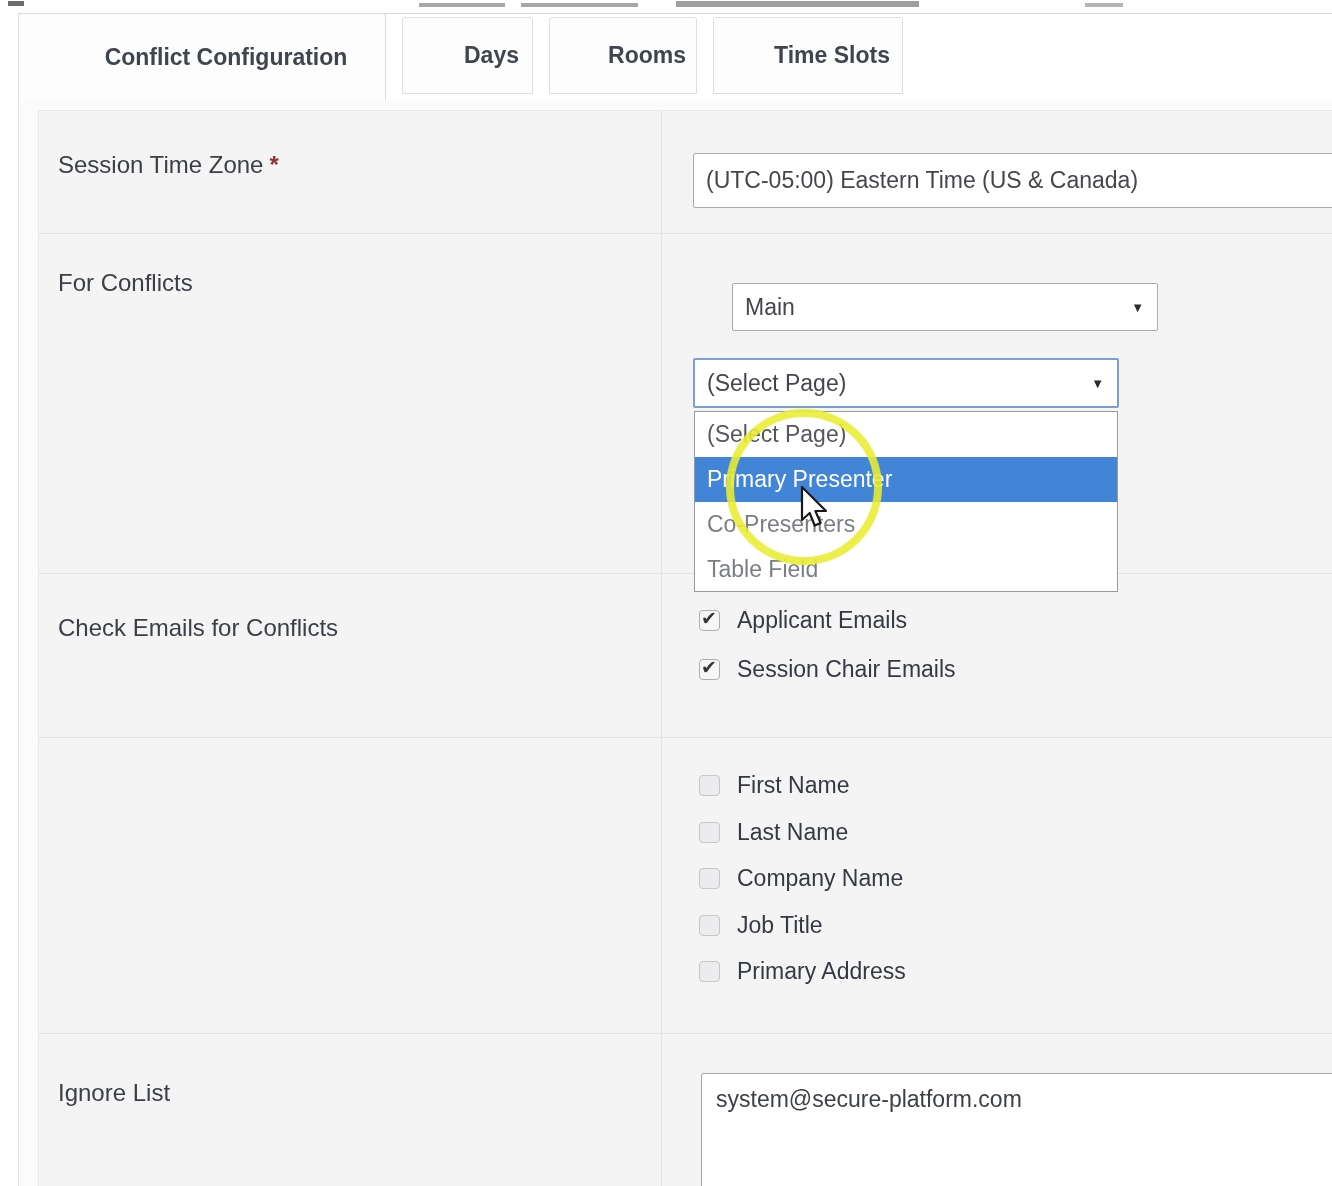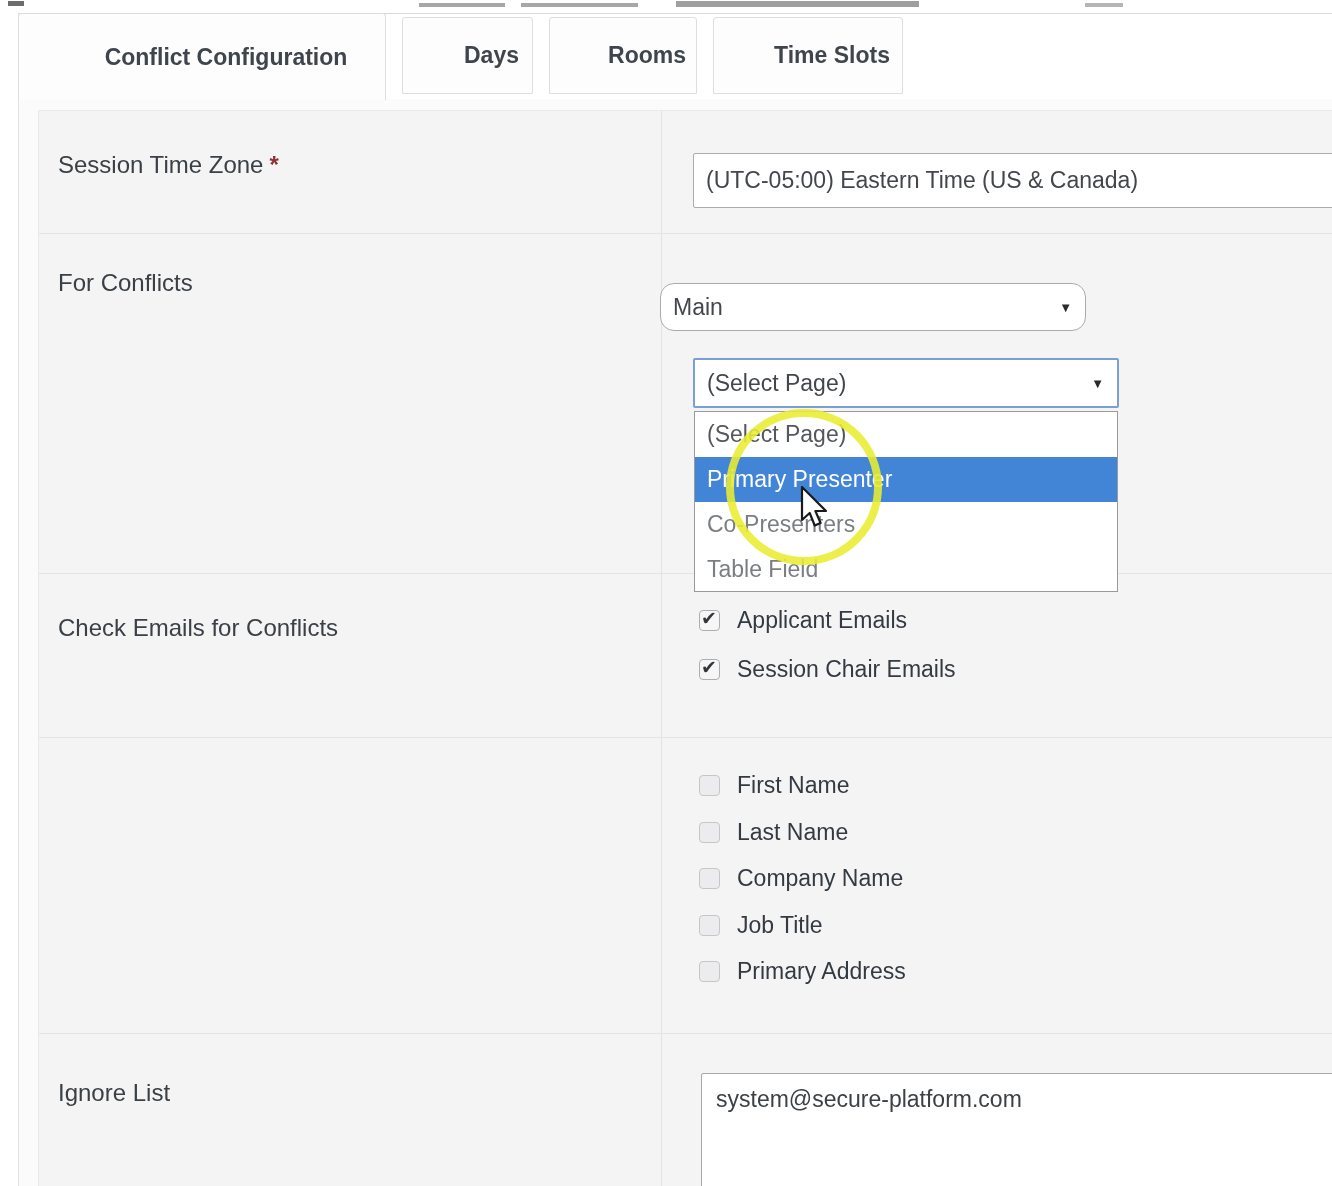--- a/index.html
+++ b/index.html
@@ -28,21 +28,21 @@
   .flabel{position:absolute;left:19px;font-size:24px;line-height:43px;color:#3a4046;width:440px;}
   .req{color:#8d3038;font-weight:700;margin-left:6px;}
   
   .sel{
     position:absolute;box-sizing:border-box;background:#fff;border:1px solid #ababab;border-radius:2px;
     font-size:23px;color:#43474c;display:flex;align-items:center;padding:0 36px 0 12px;cursor:default;
   }
   .sel .arrow{position:absolute;right:13px;top:50%;transform:translateY(-50%);font-size:13px;color:#2b2b2b;}
   .sel.focus{border:2px solid #7b9fd4;}
   .sel-tz{left:654px;top:42px;width:700px;height:55px;}
-  .sel-main{left:621px;top:172px;width:426px;height:48px;border-radius:14px;}
+  .sel-main{left:693px;top:172px;width:426px;height:48px;}
   .sel-page{left:654px;top:247px;width:426px;height:50px;}
   
   .listbox{position:absolute;left:655px;top:300px;width:424px;background:#ffffff;border:1px solid #9a9a9a;z-index:4;box-sizing:border-box;}
   .opt{height:45px;line-height:45px;padding-left:12px;font-size:23px;color:#54575b;cursor:default;}
   .opt.hl{background:#4285d6;color:#ffffff;}
   .opt.muted{color:#7a7e82;}
   .opt.last{height:44px;line-height:44px;}
   
   .cbrow{position:absolute;left:660px;display:flex;align-items:center;gap:17px;height:24px;}
   .cb{width:21px;height:21px;box-sizing:border-box;border-radius:4px;position:relative;flex:0 0 auto;cursor:default;}

